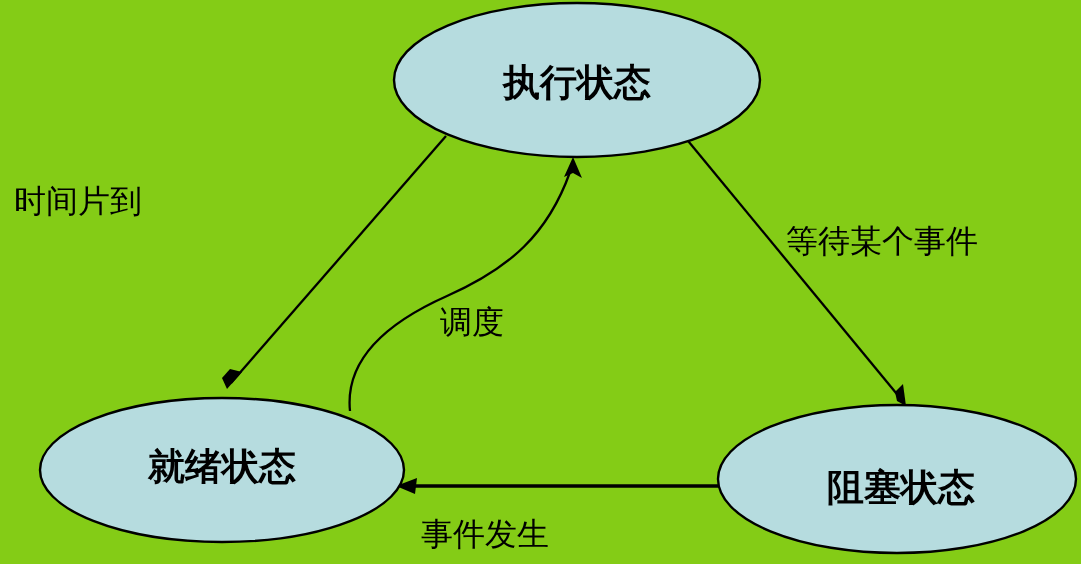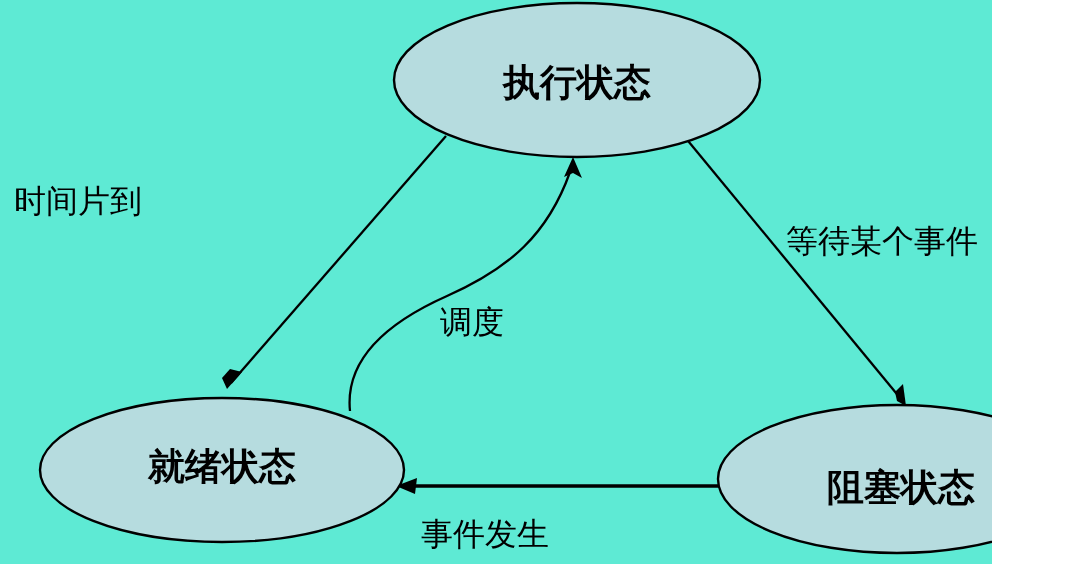--- a/index.html
+++ b/index.html
@@ -6,23 +6,23 @@
   html, body {
     margin: 0;
     padding: 0;
     background: #ffffff;
   }
   body {
     font-family: "Liberation Sans", sans-serif;
   }
   #canvas {
     position: relative;
-    width: 992px;
+    width: 1081px;
     height: 564px;
-    background: #5eead4;
+    background: #84cc16;
     overflow: hidden;
   }
   #diagram-svg {
     position: absolute;
     top: 0;
     left: 0;
     width: 1081px;
     height: 564px;
   }
   .node-shape {

